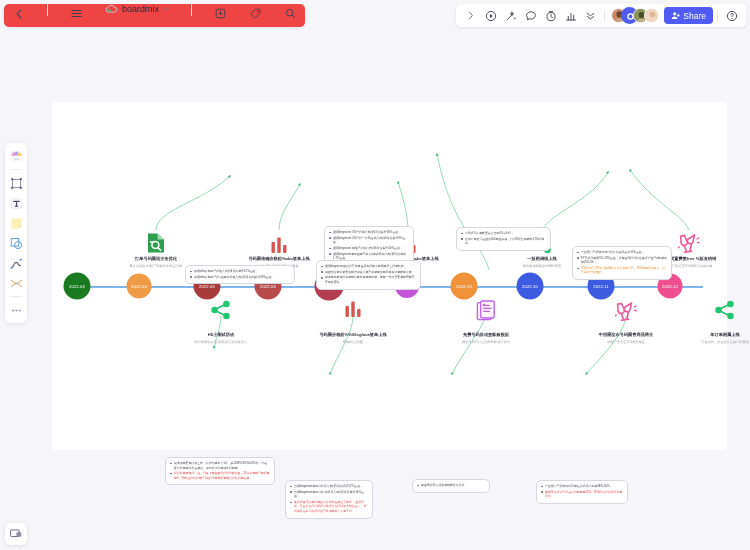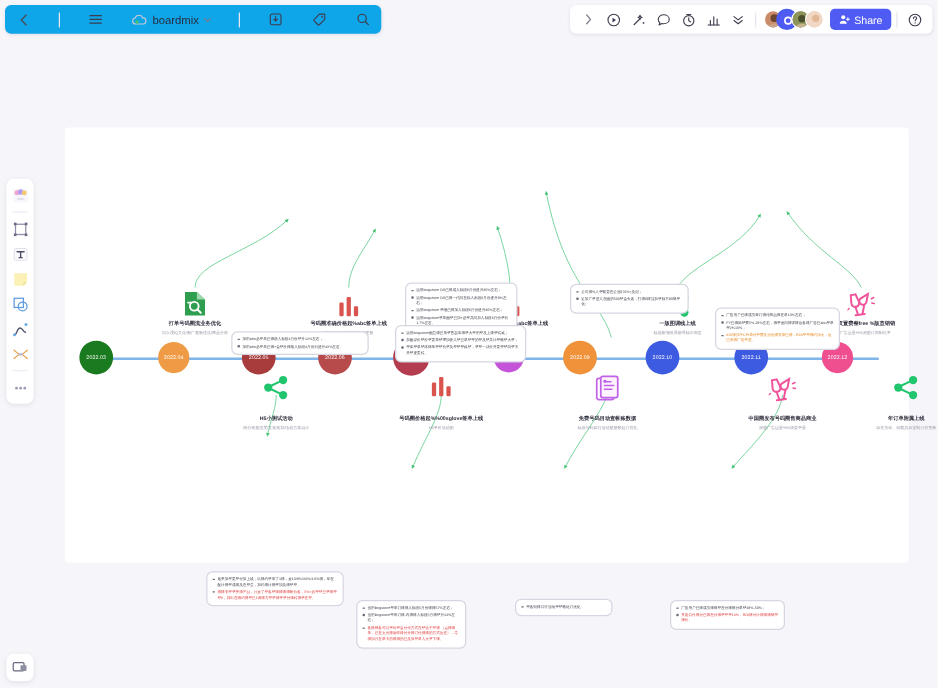--- a/index.html
+++ b/index.html
@@ -7,22 +7,22 @@
     width: 750px; height: 550px;
     background: #f6f6fa;
     font-family: "Liberation Sans", sans-serif;
     overflow: hidden;
   }
   #app { position: relative; width: 750px; height: 550px; }
 
   
   .topbar-left {
     position: absolute; left: 4px; top: 4px;
-    height: 23px; display: flex; align-items: center;
-    background: #0ea5e9; border-radius: 5px;
+    height: 23px; display: flex; align-items: flex-start;
+    background: #ef4444; border-radius: 5px;
     box-shadow: 0 1px 3px rgba(20,20,60,.10);
     padding: 0 5px; gap: 16px;
   }
   .tb-btn {
     width: 19px; height: 19px; border-radius: 4px;
     display: flex; align-items: center; justify-content: center;
     color: #3d3d4e; cursor: pointer;
   }
   .tb-sep { width: 1px; height: 12px; background: #e6e6ee; margin: 0 3px; }
   .doc-name {

